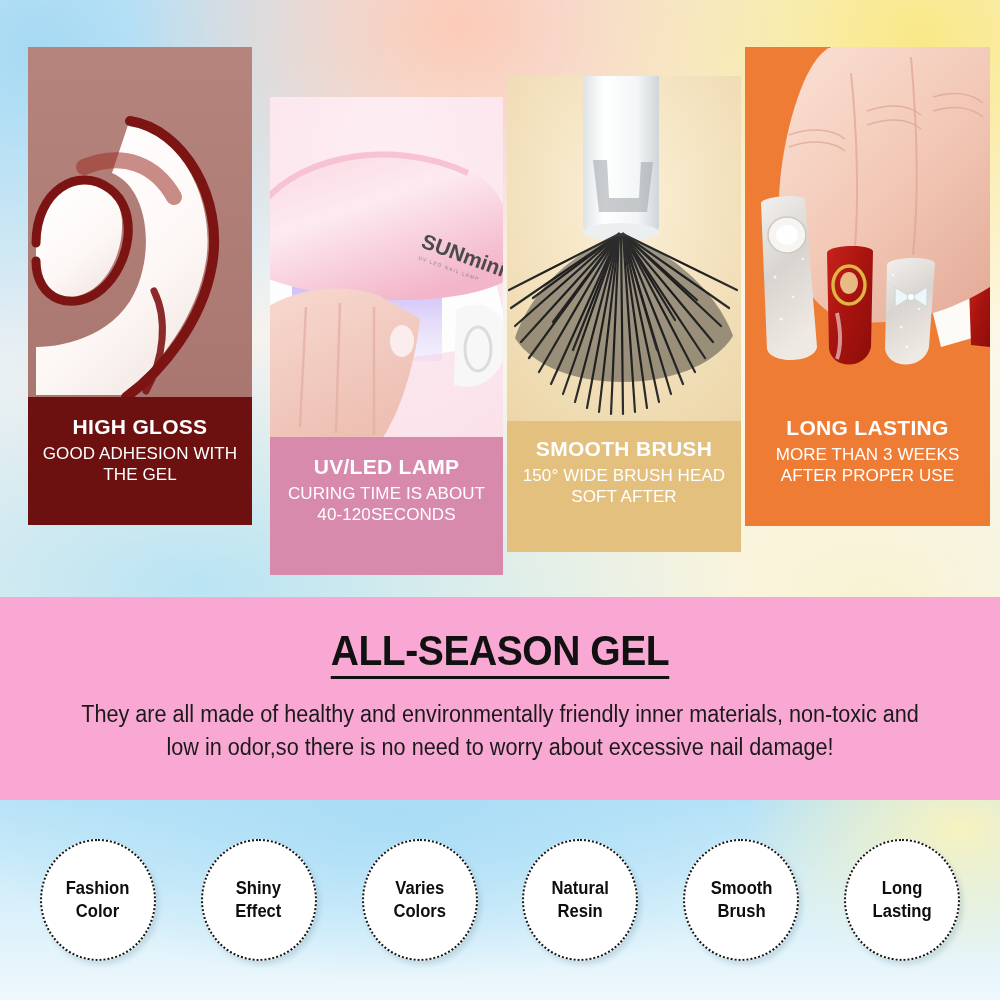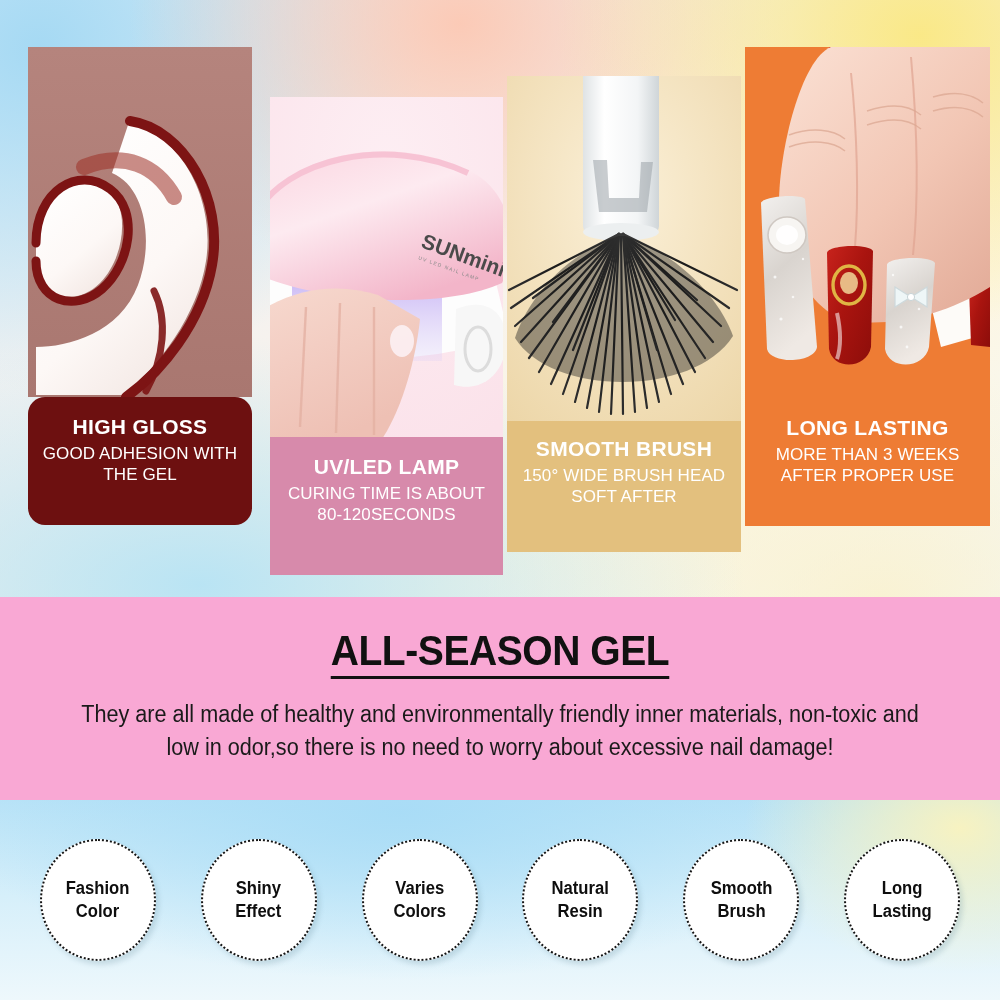--- a/index.html
+++ b/index.html
@@ -73,21 +73,21 @@
     display: block;
     font-size: 17px;
     font-weight: normal;
     line-height: 1.25;
     letter-spacing: 0.1px;
   }
 
   
   #card-gloss { left: 28px; top: 47px; width: 224px; height: 478px; }
   #card-gloss .card-photo { height: 350px; background: #b07f79; }
-  #card-gloss .card-caption { height: 128px; background: #6d1010; padding-top: 18px; border-radius: 17px; }
+  #card-gloss .card-caption { height: 128px; background: #6d1010; padding-top: 18px; }
 
   
   .gel-drip {
     position: absolute; left: 0; top: 0; width: 100%; height: 100%;
   }
 
   
   #card-lamp { left: 270px; top: 97px; width: 233px; height: 478px; }
   #card-lamp .card-photo { height: 340px; background: #fae8ee; }
   #card-lamp .card-caption { height: 138px; background: #d78aab; padding-top: 18px; }
@@ -263,21 +263,21 @@
           <path d="M186,212 C216,200 236,214 236,244 C236,276 212,296 184,288 Z" fill="#f7f7f7"></path>
           <ellipse cx="208" cy="252" rx="13" ry="22" fill="none" stroke="#dcdcdc" stroke-width="3"></ellipse>
 
           <text x="150" y="150" transform="rotate(20 150 150)" font-family="Liberation Sans, sans-serif" font-size="21" fill="#4a4a4a" font-weight="bold">SUNmini</text>
           <text x="148" y="162" transform="rotate(20 148 162)" font-family="Liberation Sans, sans-serif" font-size="5" fill="#8a8a8a" letter-spacing="1.2">UV LED NAIL LAMP</text>
         </svg>
       </div>
       <div class="card-caption">
         <span class="cap-title">UV/LED LAMP</span>
         <span class="cap-sub">CURING TIME IS ABOUT</span>
-        <span class="cap-sub">80-120SECONDS</span>
+        <span class="cap-sub">40-120SECONDS</span>
       </div>
     </div>
 
     <div class="card" id="card-brush">
       <div class="card-photo">
         <svg class="gel-drip" viewBox="0 0 234 345" preserveAspectRatio="none">
           <defs>
             <radialGradient id="creambg" cx="0.5" cy="0.35" r="0.85">
               <stop offset="0%" stop-color="#fbf0d8"></stop>
               <stop offset="100%" stop-color="#ecd5a6"></stop>

